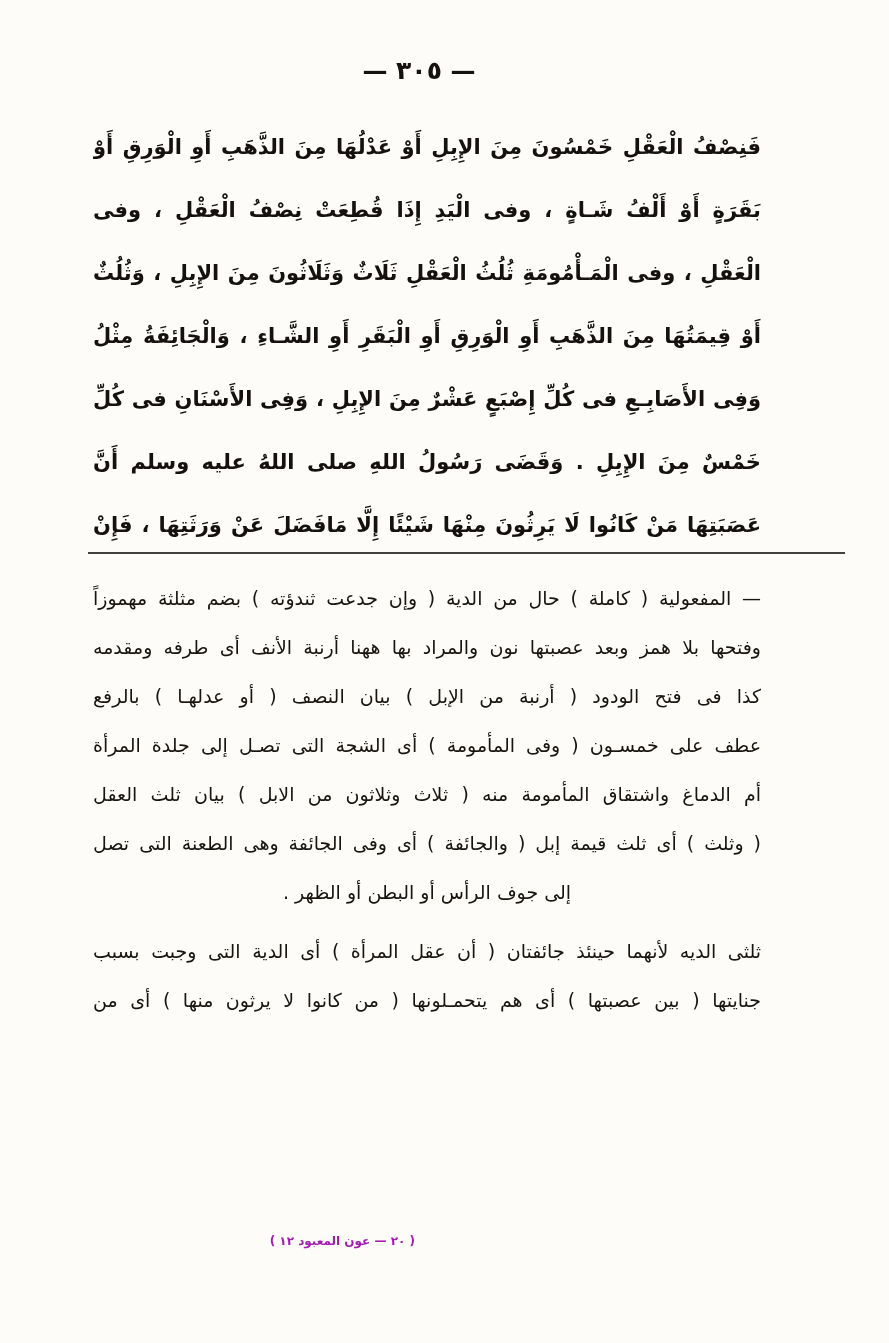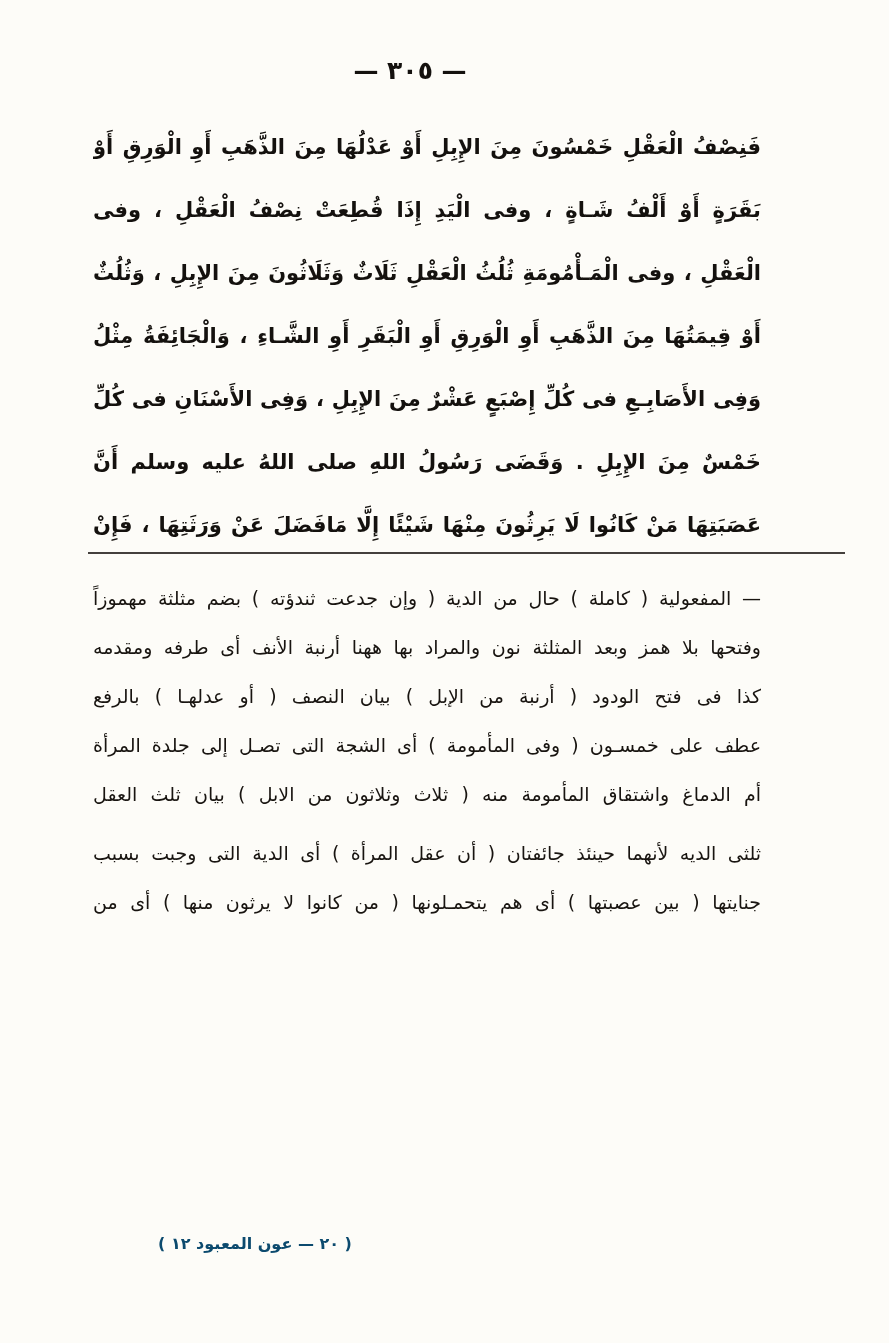--- a/index.html
+++ b/index.html
@@ -13,21 +13,21 @@
     height: 1343px;
     margin: 0 auto;
     background: #fdfcf8;
     color: #181411;
     overflow: hidden;
     direction: rtl;
   }
   .page-number {
     position: absolute;
     top: 56px;
-    left: 76px;
+    left: 85px;
     width: 668px;
     text-align: center;
     font-size: 25px;
     font-weight: bold;
     letter-spacing: 3px;
     color: #14110e;
   }
   .matn {
     position: absolute;
     top: 116px;
@@ -71,24 +71,23 @@
   }
   .commentary .line.center {
     text-align: center;
     text-align-last: center;
   }
   .footer {
     position: absolute;
     top: 1234px;
     left: 95px;
     width: 320px;
-    font-size: 16px;
+    font-size: 12px;
     font-weight: bold;
-    text-align: center;
-    color: #0c4a6e;
+    color: #a21caf;
   }
 </style>
 </head>
 <body>
 
 <div class="page">
 
   <div class="page-number">— ٣٠٥ —</div>
 
   <div class="matn">
@@ -100,24 +99,26 @@
     <div class="line">خَمْسٌ مِنَ الإِبِلِ . وَقَضَى رَسُولُ اللهِ صلى اللهُ عليه وسلم أَنَّ عَقْلَ الْمَرْأَةِ بَيْنَ</div>
     <div class="line">عَصَبَتِهَا مَنْ كَانُوا لَا يَرِثُونَ مِنْهَا شَيْئًا إِلَّا مَافَضَلَ عَنْ وَرَثَتِهَا ، فَإِنْ قُتِلَتْ</div>
   </div>
 
   <div class="separator"></div>
 
   <div class="commentary">
 
     <div class="para">
       <div class="line">— المفعولية ( كاملة ) حال من الدية ( وإن جدعت ثندؤته ) بضم مثلثة مهموزاً</div>
-      <div class="line">وفتحها بلا همز وبعد المثلثة نون والمراد بها ههنا أرنبة الأنف أى طرفه ومقدمه</div>
+      <div class="line">وفتحها بلا همز وبعد عصبتها نون والمراد بها ههنا أرنبة الأنف أى طرفه ومقدمه</div>
       <div class="line">كذا فى فتح الودود ( أرنبة من الإبل ) بيان النصف ( أو عدلهـا ) بالرفع</div>
       <div class="line">عطف على خمسـون ( وفى المأمومة ) أى الشجة التى تصـل إلى جلدة المرأة</div>
       <div class="line">أم الدماغ واشتقاق المأمومة منه ( ثلاث وثلاثون من الابل ) بيان ثلث العقل</div>
+      <div class="line">( وثلث ) أى ثلث قيمة إبل ( والجائفة ) أى وفى الجائفة وهى الطعنة التى تصل</div>
+      <div class="line center">إلى جوف الرأس أو البطن أو الظهر .</div>
     </div>
 
     <div class="para">
       <div class="line">ثلثى الديه لأنهما حينئذ جائفتان ( أن عقل المرأة ) أى الدية التى وجبت بسبب</div>
       <div class="line">جنايتها ( بين عصبتها ) أى هم يتحمـلونها ( من كانوا لا يرثون منها ) أى من</div>
     </div>
 
 
   </div>
 

